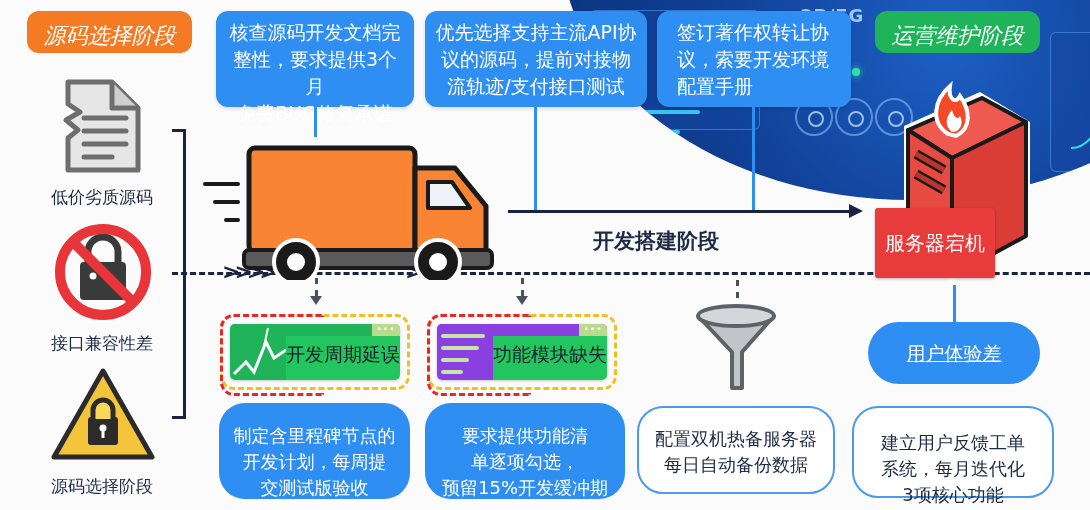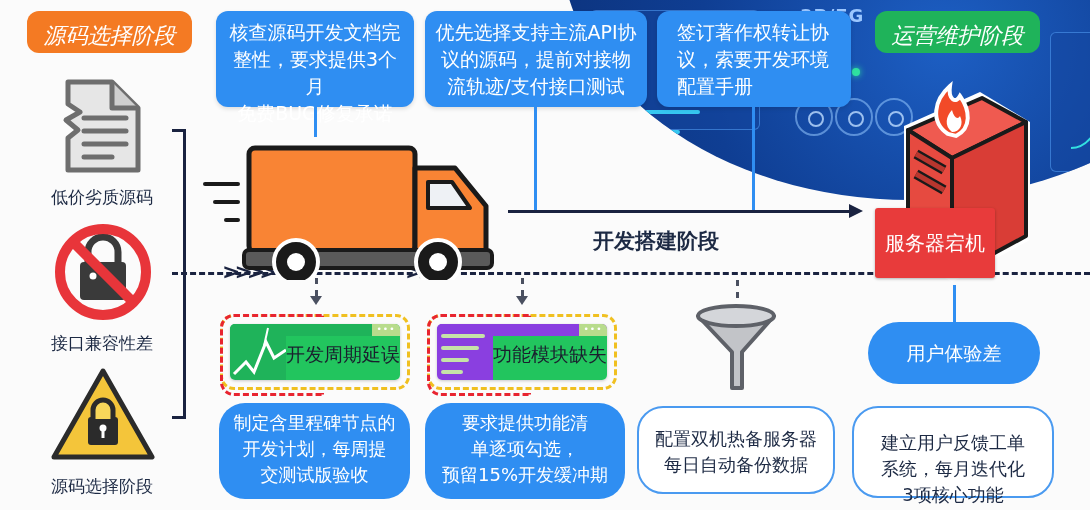--- a/index.html
+++ b/index.html
@@ -60,25 +60,25 @@
   .risk-wrap::before { content: ""; position: absolute; left: -3px; top: -3px; width: 55%; height: calc(100% + 6px); border: 3px dashed #e82430; border-right: none; border-radius: 14px 0 0 14px; }
   .risk-card { position: absolute; left: 7px; top: 7px; right: 7px; bottom: 7px; border-radius: 5px; overflow: hidden; box-shadow: 0 1px 3px rgba(0,0,0,0.2); }
   .risk-side { position: absolute; left: 0; top: 0; bottom: 0; width: 56px; }
   .risk-topbar { position: absolute; left: 0; right: 0; top: 0; height: 12px; }
   .risk-dots { position: absolute; right: 0; top: 0; width: 28px; height: 12px; background: #b8dc8c; color: #fff; font-size: 9px; line-height: 10px; text-align: center; letter-spacing: 1px; }
   .risk-body { position: absolute; left: 56px; right: 0; top: 12px; bottom: 0; background: #22c55e; font-size: 19px; line-height: 40px; color: #1a1f2e; font-family: Liberation Mono, monospace; }
 
   
   .solution {
     position: absolute; background: #2f8ef2; color: #fff; border-radius: 26px;
-    font-size: 18px; line-height: 26px; text-align: center; padding-top: 7px;
+    font-size: 18px; line-height: 26px; text-align: center; padding-top: 20px;
   }
   .solution.outline { background: #fff; color: #1d2a44; border: 2px solid #4a9af0; }
 
-  .pill { position: absolute; background: #2f8ef2; color: #fff; border-radius: 32px; font-size: 19px; text-align: center; line-height: 62px; }
+  .pill { position: absolute; background: #2f8ef2; color: #fff; border-radius: 32px; font-size: 19px; text-align: center; line-height: 62px; text-decoration: underline; }
 
   .server-tag { position: absolute; background: #e83b3b; color: #fff; font-size: 20px; line-height: 38px; padding: 16px 10px; border-radius: 3px; box-shadow: 0 1px 3px rgba(0,0,0,0.3); }
 </style>
 </head>
 <body>
 
 <div class="dash">
   <div class="dash-panel" style="left:30px;top:330px;width:170px;height:120px;"></div>
   <div class="dash-bar" style="left:60px;top:430px;width:80px;"></div>
   <div class="dash-bar" style="left:60px;top:450px;width:60px;"></div>

